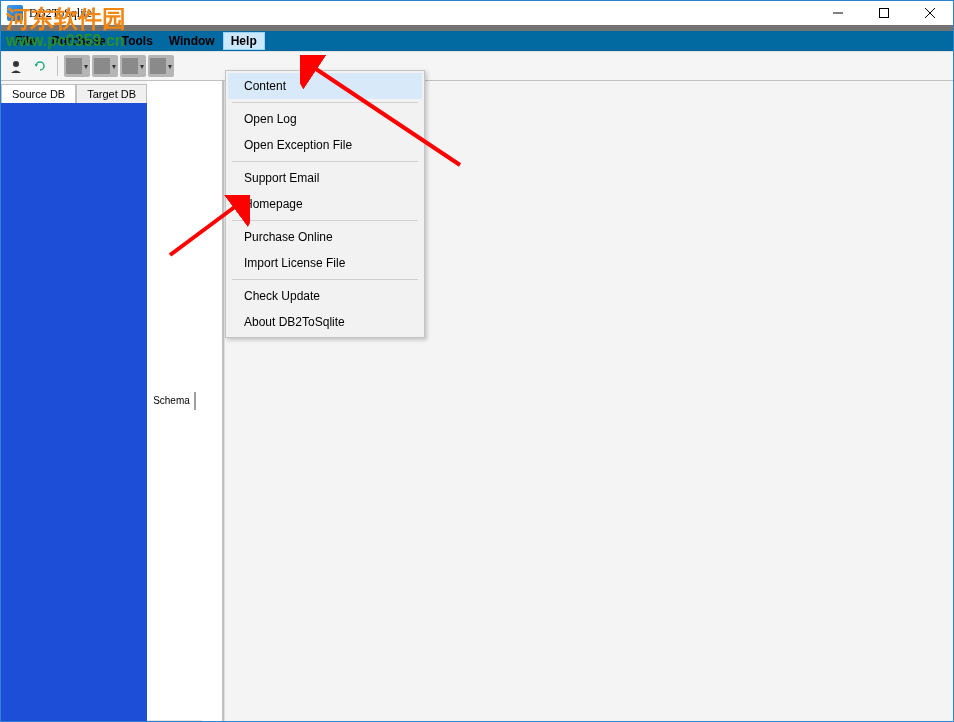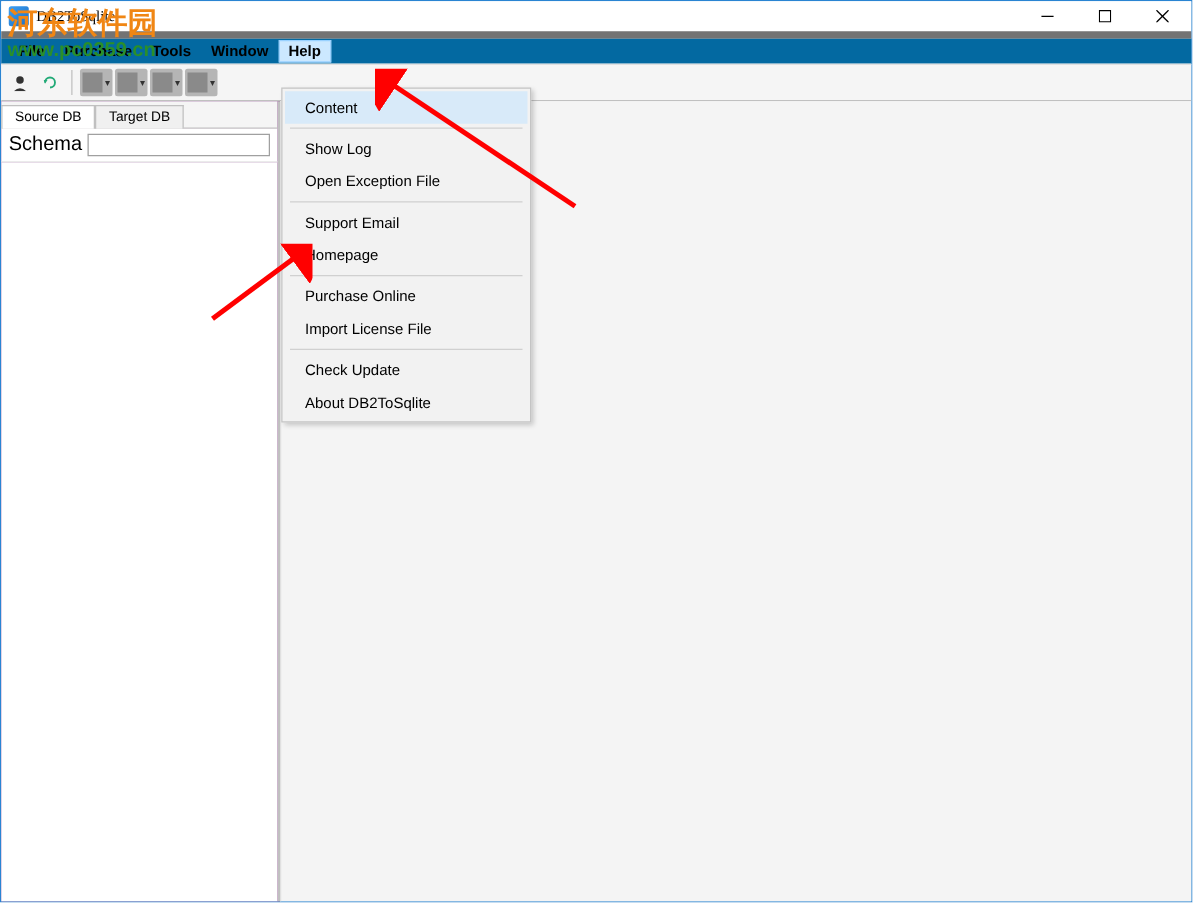--- a/index.html
+++ b/index.html
@@ -98,22 +98,22 @@
 
     .client-area {
       flex: 1;
       display: flex;
       min-height: 0;
     }
     .left-panel {
       width: 223px;
       border-right: 2px solid #c0c0c0;
       display: flex;
-      flex-direction: column;
-      background: #701a75;
+      flex-direction: row;
+      background: #1d4ed8;
       justify-content: space-between;
     }
     .tabs {
       display: flex;
       height: 22px;
       align-items: flex-end;
       background: #f5f5f5;
       border-bottom: 1px solid #c0c0c0;
     }
     .tab {
@@ -127,21 +127,21 @@
     }
     .tab.active {
       background: #fff;
       z-index: 2;
     }
     .schema-row {
       display: flex;
       align-items: center;
       padding: 4px 6px;
       border-bottom: 1px solid #e5e5e5;
-      font-size: 16px;
+      font-size: 10px;
       gap: 4px;
       background: #fff;
     }
     .schema-row select, .schema-row .select-mock {
       flex: 1;
       height: 18px;
       border: 1px solid #a0a0a0;
       background: #fff;
       font-size: 11px;
     }
@@ -283,21 +283,21 @@
       </div>
       <div class="tree"></div>
     </div>
     <div class="right-panel"></div>
   </div>
 </div>
 
 <div class="dropdown-menu">
   <div class="menu-entry highlight">Content</div>
   <div class="menu-sep"></div>
-  <div class="menu-entry">Show Log</div>
+  <div class="menu-entry">Open Log</div>
   <div class="menu-entry">Open Exception File</div>
   <div class="menu-sep"></div>
   <div class="menu-entry">Support Email</div>
   <div class="menu-entry">Homepage</div>
   <div class="menu-sep"></div>
   <div class="menu-entry">Purchase Online</div>
   <div class="menu-entry">Import License File</div>
   <div class="menu-sep"></div>
   <div class="menu-entry">Check Update</div>
   <div class="menu-entry">About DB2ToSqlite</div>

